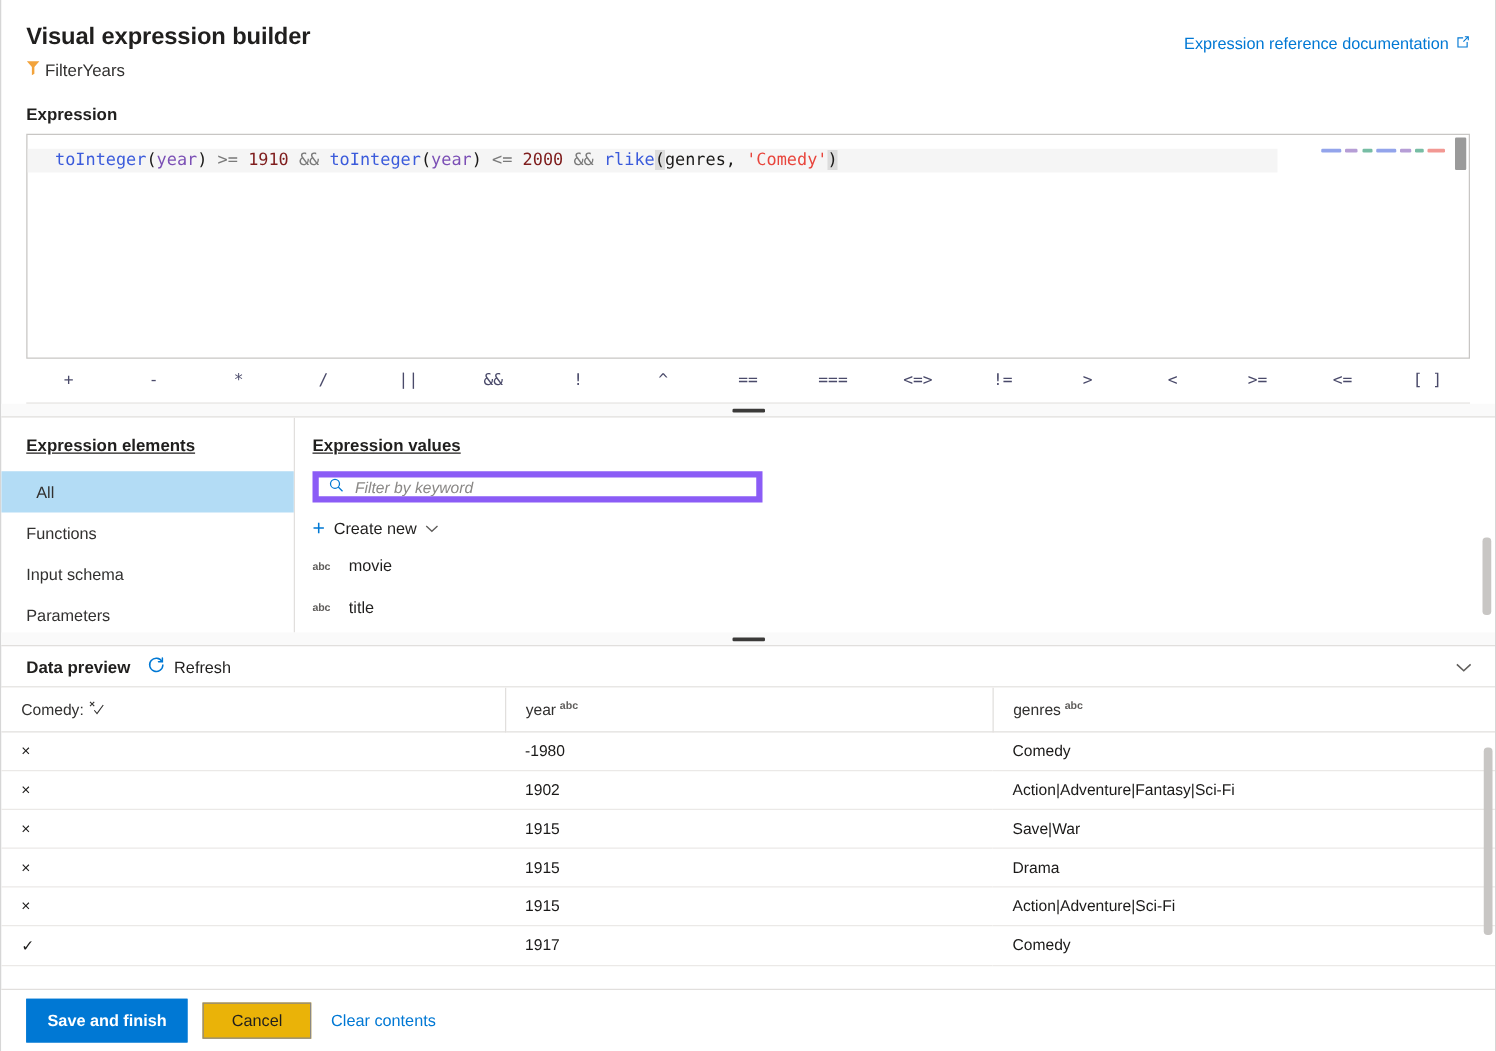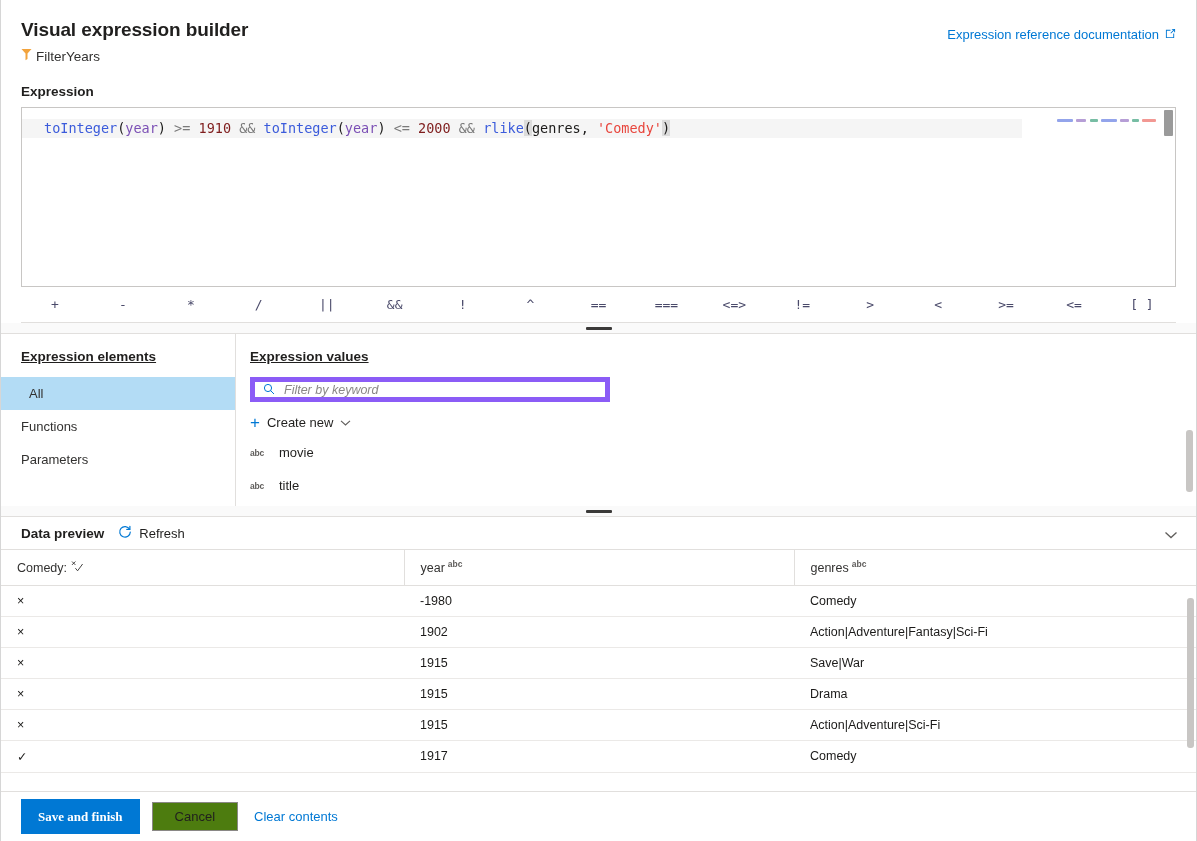--- a/index.html
+++ b/index.html
@@ -278,24 +278,24 @@
     align-items: center;
     gap: 12px;
     padding: 0 20px;
     flex: 0 0 auto;
     background: #fff;
   }
   .btn-primary {
     background: #0078d4; color: #fff; border: 1px solid #0078d4;
     font-size: 13px; font-weight: bold;
     padding: 0 16px; height: 35px; cursor: pointer;
-    font-family: Liberation Serif, serif;
+    font-family: Liberation Sans, sans-serif;
   }
   .btn-secondary {
-    background: #4d7c0f; color: #201f1e; border: 1px solid #8a8886;
+    background: #eab308; color: #201f1e; border: 1px solid #8a8886;
     font-size: 13px;
     padding: 4px 22px; height: 29px; cursor: pointer;
     font-family: "Liberation Sans", sans-serif;
   }
   .link-btn {
     color: #0078d4; font-size: 13px; cursor: pointer; margin-left: 4px;
   }
 </style>
 </head>
 <body>
@@ -365,20 +365,21 @@
   <div class="splitter">
     <div class="grip"></div>
   </div>
 
   <div class="mid">
     <div class="elements-pane">
       <div class="pane-title">Expression elements</div>
       <div id="elem-list">
           <div class="elem-item selected">All</div>
           <div class="elem-item">Functions</div>
+          <div class="elem-item">Input schema</div>
           <div class="elem-item">Parameters</div>
         </div>
     </div>
     <div class="values-pane">
       <div class="pane-title" style="padding-left:14px;">Expression values</div>
       <div class="filter-box">
         <span>
           <svg width="12" height="12" viewBox="0 0 12 12">
               <circle cx="5" cy="5" r="3.6" fill="none" stroke="#0078d4" stroke-width="1"></circle>
               <line x1="7.6" y1="7.6" x2="11" y2="11" stroke="#0078d4" stroke-width="1"></line>

